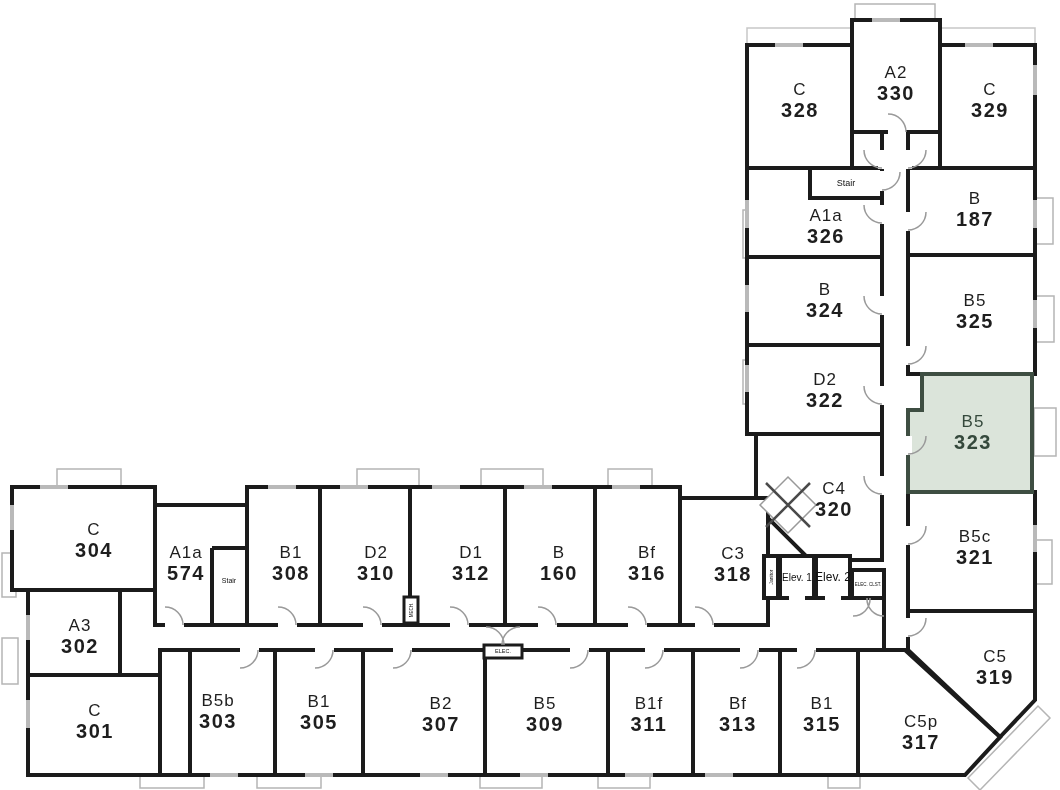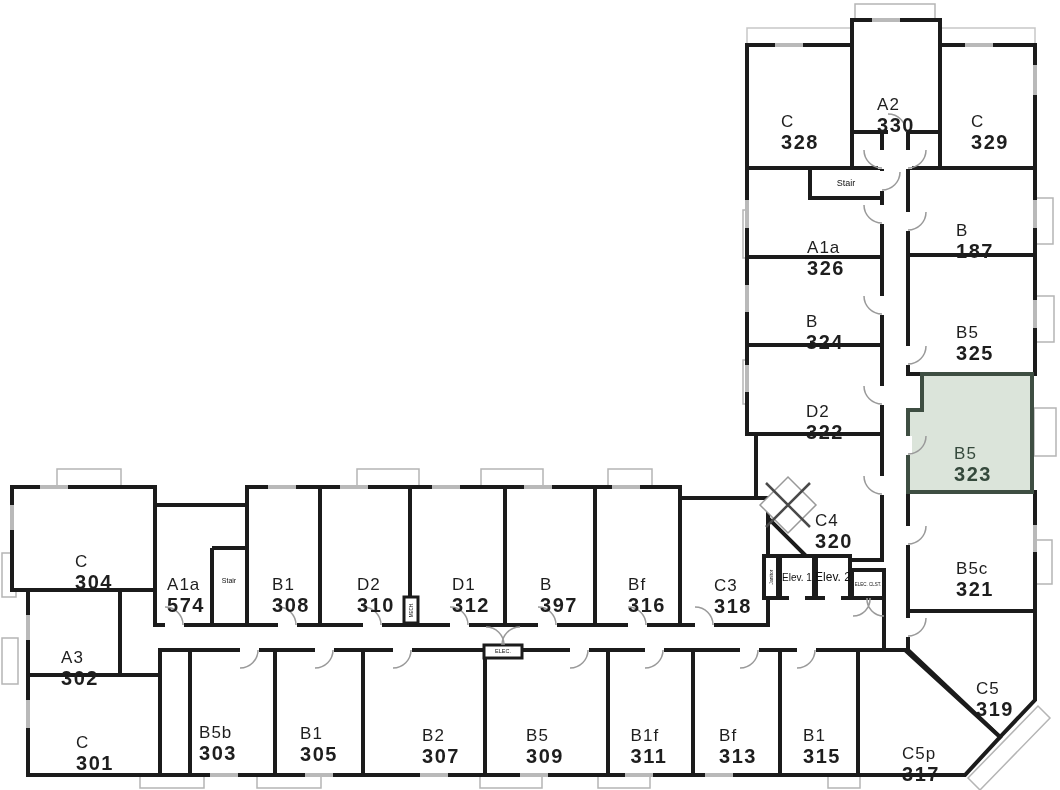--- a/index.html
+++ b/index.html
@@ -1,20 +1,20 @@
 <!DOCTYPE html>
 <html><head>
 <meta charset="utf-8">
 <style>
   html,body{margin:0;padding:0;background:#ffffff;}
   #plan{position:relative;width:1060px;height:790px;background:#ffffff;overflow:hidden;
         font-family:"Liberation Sans",sans-serif;}
   #plan svg{position:absolute;left:0;top:0;}
-  .room-label{position:absolute;transform:translate(-50%,-50%);text-align:left;
-              color:#1e1e1e;line-height:1.12;white-space:nowrap;cursor:pointer;margin-top:32px;}
+  .room-label{position:absolute;transform:translate(-50%,-50%);text-align:center;
+              color:#1e1e1e;line-height:1.12;white-space:nowrap;cursor:pointer;}
   .room-label .rtype{display:block;font-size:17px;font-weight:400;letter-spacing:1px;}
   .room-label .rnum{display:block;font-size:20px;font-weight:700;letter-spacing:1.5px;}
   .room-label.hl{color:#35493c;}
   .svc{position:absolute;transform:translate(-50%,-50%);color:#111;text-align:center;
        white-space:nowrap;font-weight:500;}
   .svc.rot{transform:translate(-50%,-50%) rotate(-90deg);}
 </style>
 </head>
 <body>
 
@@ -226,21 +226,21 @@
   <div class="room-label" style="left:376px;top:564px">
       <span class="rtype">D2</span>
       <span class="rnum">310</span>
     </div>
   <div class="room-label" style="left:471px;top:564px">
       <span class="rtype">D1</span>
       <span class="rnum">312</span>
     </div>
   <div class="room-label" style="left:559px;top:564px">
       <span class="rtype">B</span>
-      <span class="rnum">397</span>
+      <span class="rnum">160</span>
     </div>
   <div class="room-label" style="left:647px;top:564px">
       <span class="rtype">Bf</span>
       <span class="rnum">316</span>
     </div>
   <div class="room-label" style="left:733px;top:565px">
       <span class="rtype">C3</span>
       <span class="rnum">318</span>
     </div>
   <div class="room-label" style="left:80px;top:637px">

